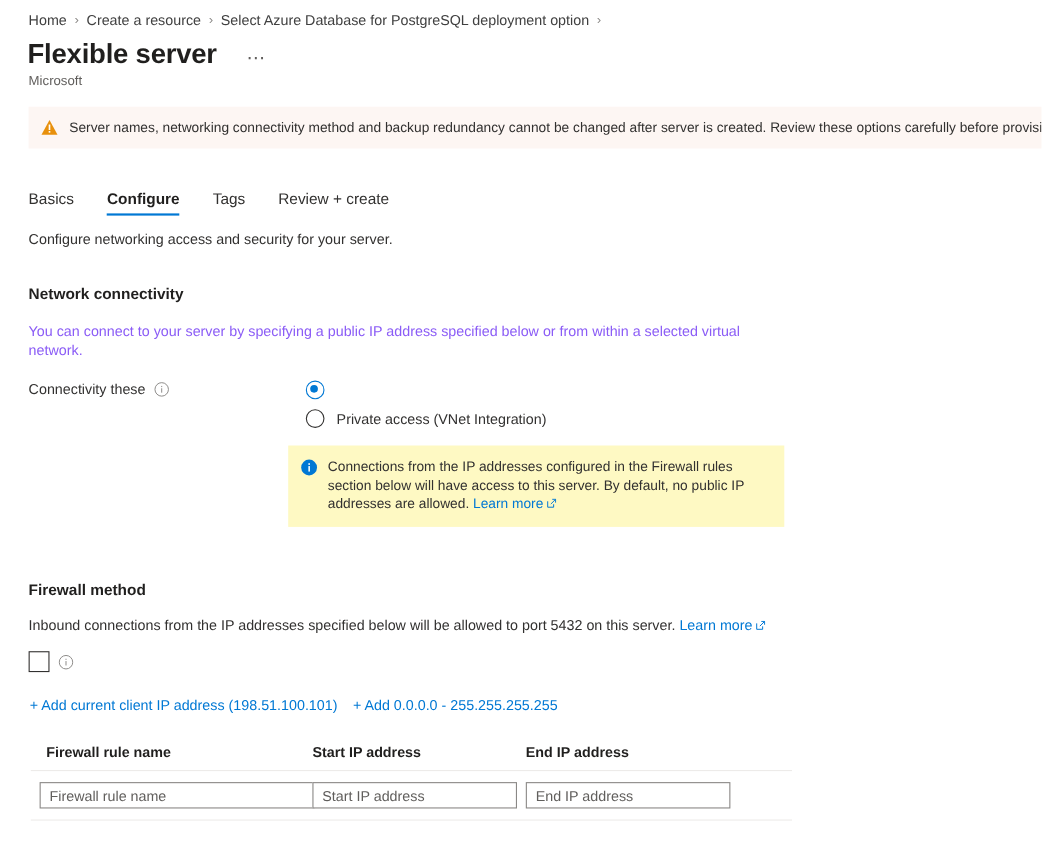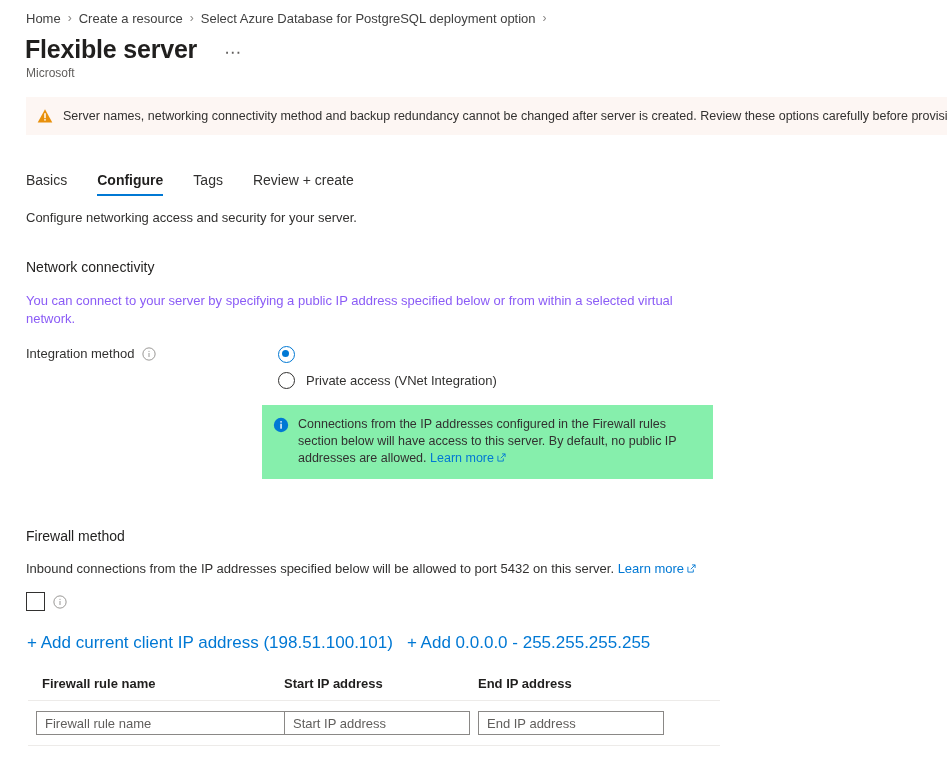--- a/index.html
+++ b/index.html
@@ -138,21 +138,21 @@
     position: absolute;
     top: 210px;
     left: 26px;
     font-size: 13px;
     color: #323130;
   }
   .section-head {
     position: absolute;
     left: 26px;
     font-size: 14px;
-    font-weight: 400;
+    font-weight: 700;
     color: #201f1e;
     text-align: center;
   }
   #net-head { top: 259px; }
   #fw-head  { top: 528px; }
 
   .section-desc {
     position: absolute;
     left: 26px;
     font-size: 13px;
@@ -219,21 +219,21 @@
     font-size: 13px;
     color: #323130;
   }
 
   
   .info-box {
     position: absolute;
     top: 405px;
     left: 262px;
     width: 451px;
-    background: #86efac;
+    background: #fef9c3;
     padding: 11px 12px 12px 11px;
     box-sizing: border-box;
     display: flex;
   }
   .info-box-icon {
     width: 16px;
     height: 16px;
     flex: 0 0 auto;
     margin-right: 9px;
     margin-top: 1px;
@@ -283,21 +283,21 @@
   .checkbox-label {
     margin-left: 12px;
     font-size: 13px;
     color: #323130;
   }
 
   .add-links {
     position: absolute;
     top: 633px;
     left: 27px;
-    font-size: 17px;
+    font-size: 13px;
     display: flex;
     align-items: center;
   }
   .add-link {
     color: #0078d4;
     cursor: pointer;
     white-space: nowrap;
   }
   .add-gap { width: 14px; flex: 0 0 auto; }
 
@@ -376,21 +376,21 @@
   <div class="tab">Tags</div>
   <div class="tab">Review + create</div>
 </div>
 
 <div class="intro">Configure networking access and security for your server.</div>
 
 <div class="section-head" id="net-head">Network connectivity</div>
 <div class="section-desc" id="net-desc">You can connect to your server by specifying a public IP address specified below or from within a selected virtual network.</div>
 
 <div class="field-label">
-  <span>Integration method</span>
+  <span>Connectivity these</span>
   <svg class="info-icon" viewBox="0 0 16 16">
     <circle cx="8" cy="8" r="7" fill="none" stroke="#8a8886" stroke-width="1"></circle>
     <rect x="7.5" y="6.8" width="1" height="4.6" fill="#8a8886"></rect>
     <rect x="7.5" y="4.4" width="1" height="1.2" fill="#8a8886"></rect>
   </svg>
 </div>
 
 <div class="radio-group">
   <div class="radio-row">
     <span class="radio-outer checked"></span>

